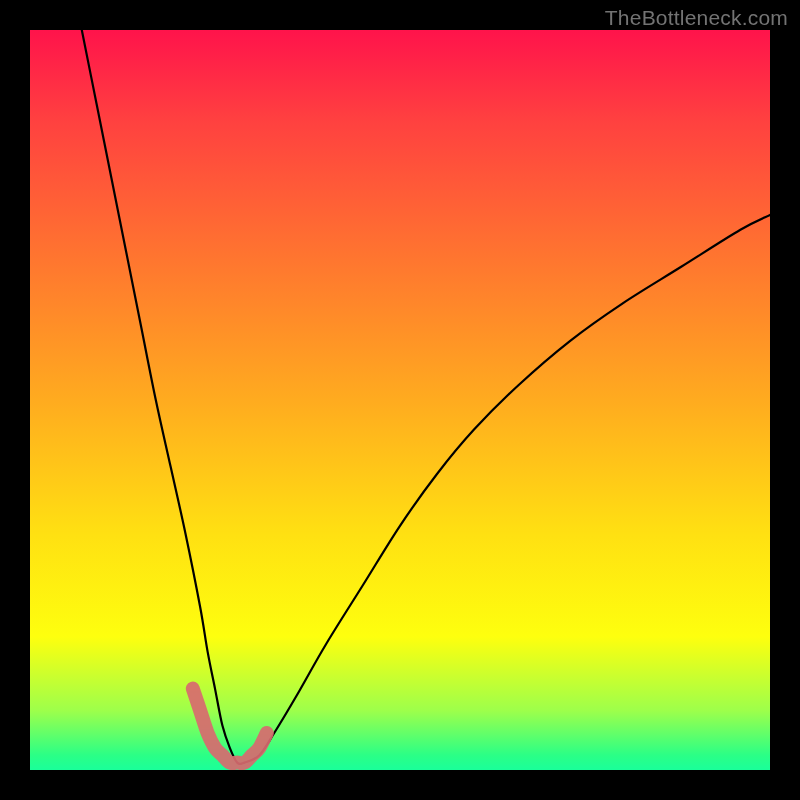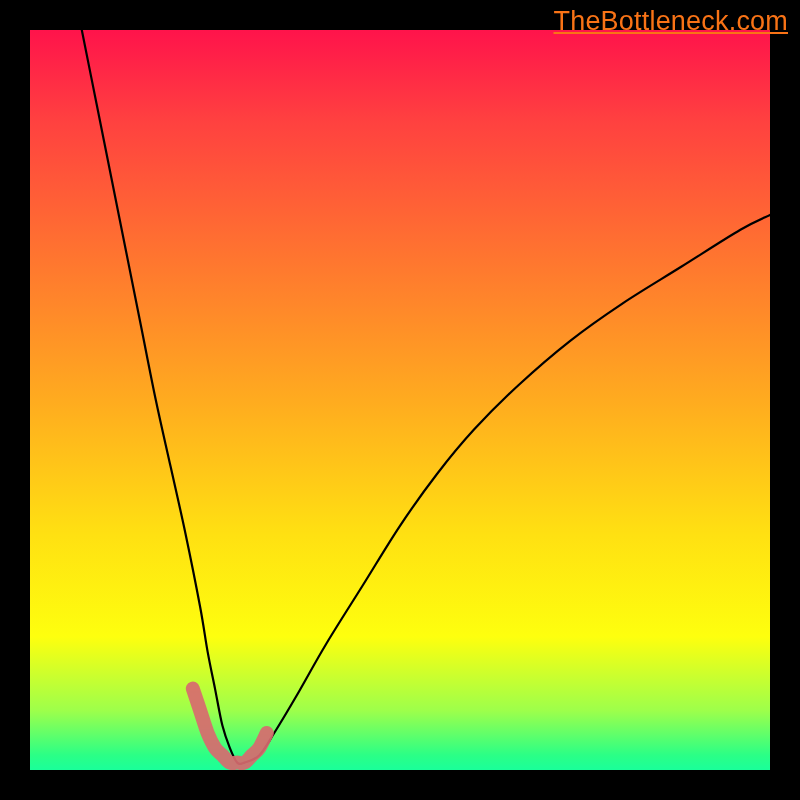--- a/index.html
+++ b/index.html
@@ -35,25 +35,24 @@
       #feff0e 82%,
       #9dff4b 92%,
       #2bff86 98%,
       #1aff9a 100%
     );
   }
   .watermark {
     position: absolute;
     top: 6px;
     right: 12px;
-    color: #f97316;
-    font-size: 27px;
+    color: #737373;
+    font-size: 21px;
     letter-spacing: 0.2px;
     user-select: none;
-    text-decoration: underline;
   }
   svg {
     position: absolute;
     left: 0;
     top: 0;
   }
 </style>
 </head>
 <body>
 

